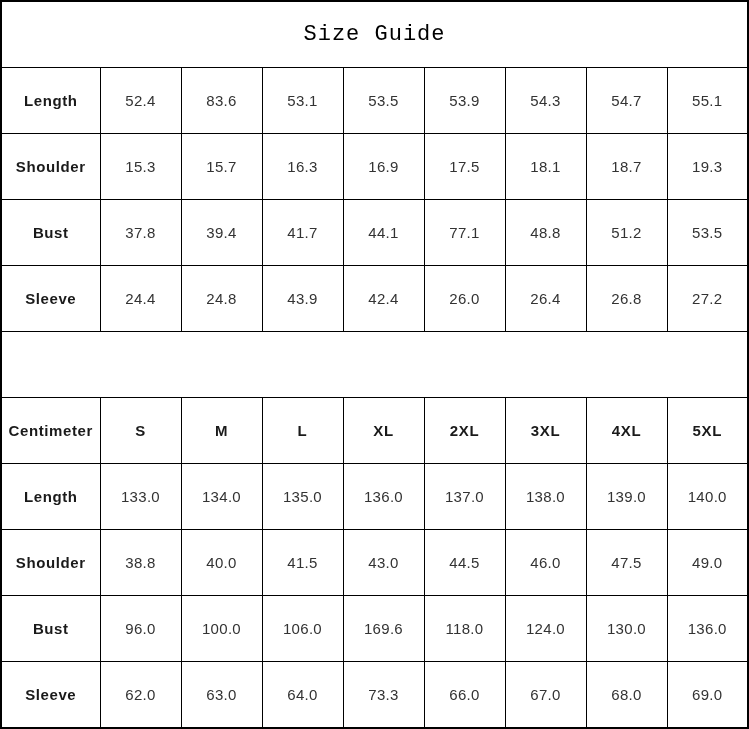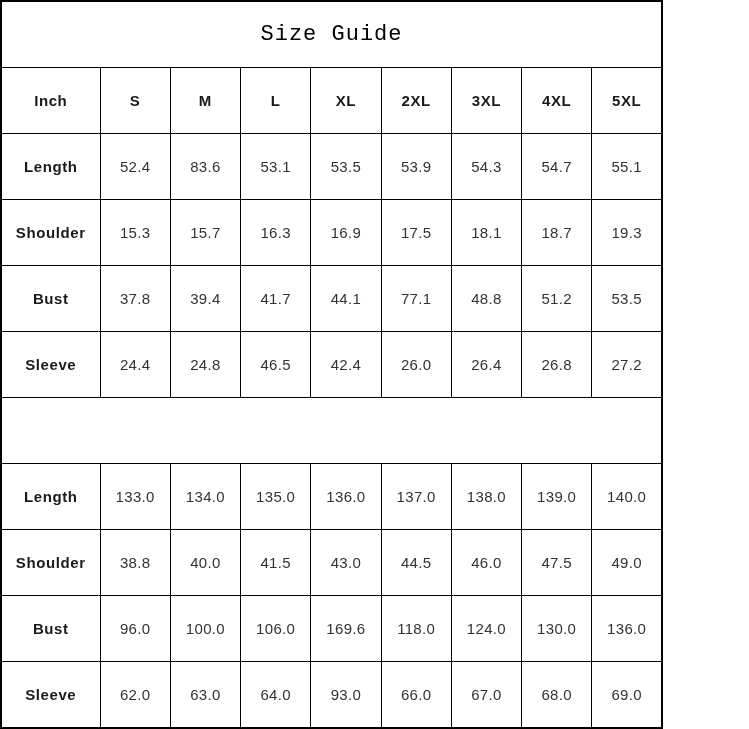--- a/index.html
+++ b/index.html
@@ -1,21 +1,21 @@
 <!DOCTYPE html>
 <html><head>
 <meta charset="utf-8">
 <style>
   html, body {
     margin: 0;
     padding: 0;
     background: #ffffff;
   }
   .size-guide {
-    width: 663px;
+    width: 749px;
     height: 729px;
     box-sizing: border-box;
     background: #ffffff;
     font-family: "Liberation Sans", sans-serif;
     color: #111111;
   }
   table.guide-table {
     width: 100%;
     height: 100%;
     border-collapse: collapse;
@@ -72,31 +72,20 @@
         <col>
         <col>
         <col>
     </colgroup>
 
     <tbody>
         <tr>
       <td colspan="9" class="title-cell">Size Guide</td>
     </tr>
 
-    <tr>
-      <td class="head-cell">Inch</td>
-      <td class="head-cell">S</td>
-      <td class="head-cell">M</td>
-      <td class="head-cell">L</td>
-      <td class="head-cell">XL</td>
-      <td class="head-cell">2XL</td>
-      <td class="head-cell">3XL</td>
-      <td class="head-cell">4XL</td>
-      <td class="head-cell">5XL</td>
-    </tr>
 
     <tr>
       <td class="head-cell">Length</td>
       <td class="value-cell">52.4</td>
       <td class="value-cell">83.6</td>
       <td class="value-cell">53.1</td>
       <td class="value-cell">53.5</td>
       <td class="value-cell">53.9</td>
       <td class="value-cell">54.3</td>
       <td class="value-cell">54.7</td>
@@ -124,32 +113,43 @@
       <td class="value-cell">77.1</td>
       <td class="value-cell">48.8</td>
       <td class="value-cell">51.2</td>
       <td class="value-cell">53.5</td>
     </tr>
 
     <tr>
       <td class="head-cell">Sleeve</td>
       <td class="value-cell">24.4</td>
       <td class="value-cell">24.8</td>
-      <td class="value-cell">46.5</td>
+      <td class="value-cell">43.9</td>
       <td class="value-cell">42.4</td>
       <td class="value-cell">26.0</td>
       <td class="value-cell">26.4</td>
       <td class="value-cell">26.8</td>
       <td class="value-cell">27.2</td>
     </tr>
 
     <tr>
       <td colspan="9" class="gap-cell"></td>
     </tr>
 
+    <tr>
+      <td class="head-cell">Centimeter</td>
+      <td class="head-cell">S</td>
+      <td class="head-cell">M</td>
+      <td class="head-cell">L</td>
+      <td class="head-cell">XL</td>
+      <td class="head-cell">2XL</td>
+      <td class="head-cell">3XL</td>
+      <td class="head-cell">4XL</td>
+      <td class="head-cell">5XL</td>
+    </tr>
 
     <tr>
       <td class="head-cell">Length</td>
       <td class="value-cell">133.0</td>
       <td class="value-cell">134.0</td>
       <td class="value-cell">135.0</td>
       <td class="value-cell">136.0</td>
       <td class="value-cell">137.0</td>
       <td class="value-cell">138.0</td>
       <td class="value-cell">139.0</td>
@@ -178,21 +178,21 @@
       <td class="value-cell">124.0</td>
       <td class="value-cell">130.0</td>
       <td class="value-cell">136.0</td>
     </tr>
 
     <tr>
       <td class="head-cell">Sleeve</td>
       <td class="value-cell">62.0</td>
       <td class="value-cell">63.0</td>
       <td class="value-cell">64.0</td>
-      <td class="value-cell">93.0</td>
+      <td class="value-cell">73.3</td>
       <td class="value-cell">66.0</td>
       <td class="value-cell">67.0</td>
       <td class="value-cell">68.0</td>
       <td class="value-cell">69.0</td>
     </tr>
 
   </tbody>
     </table>
 </div>
 

